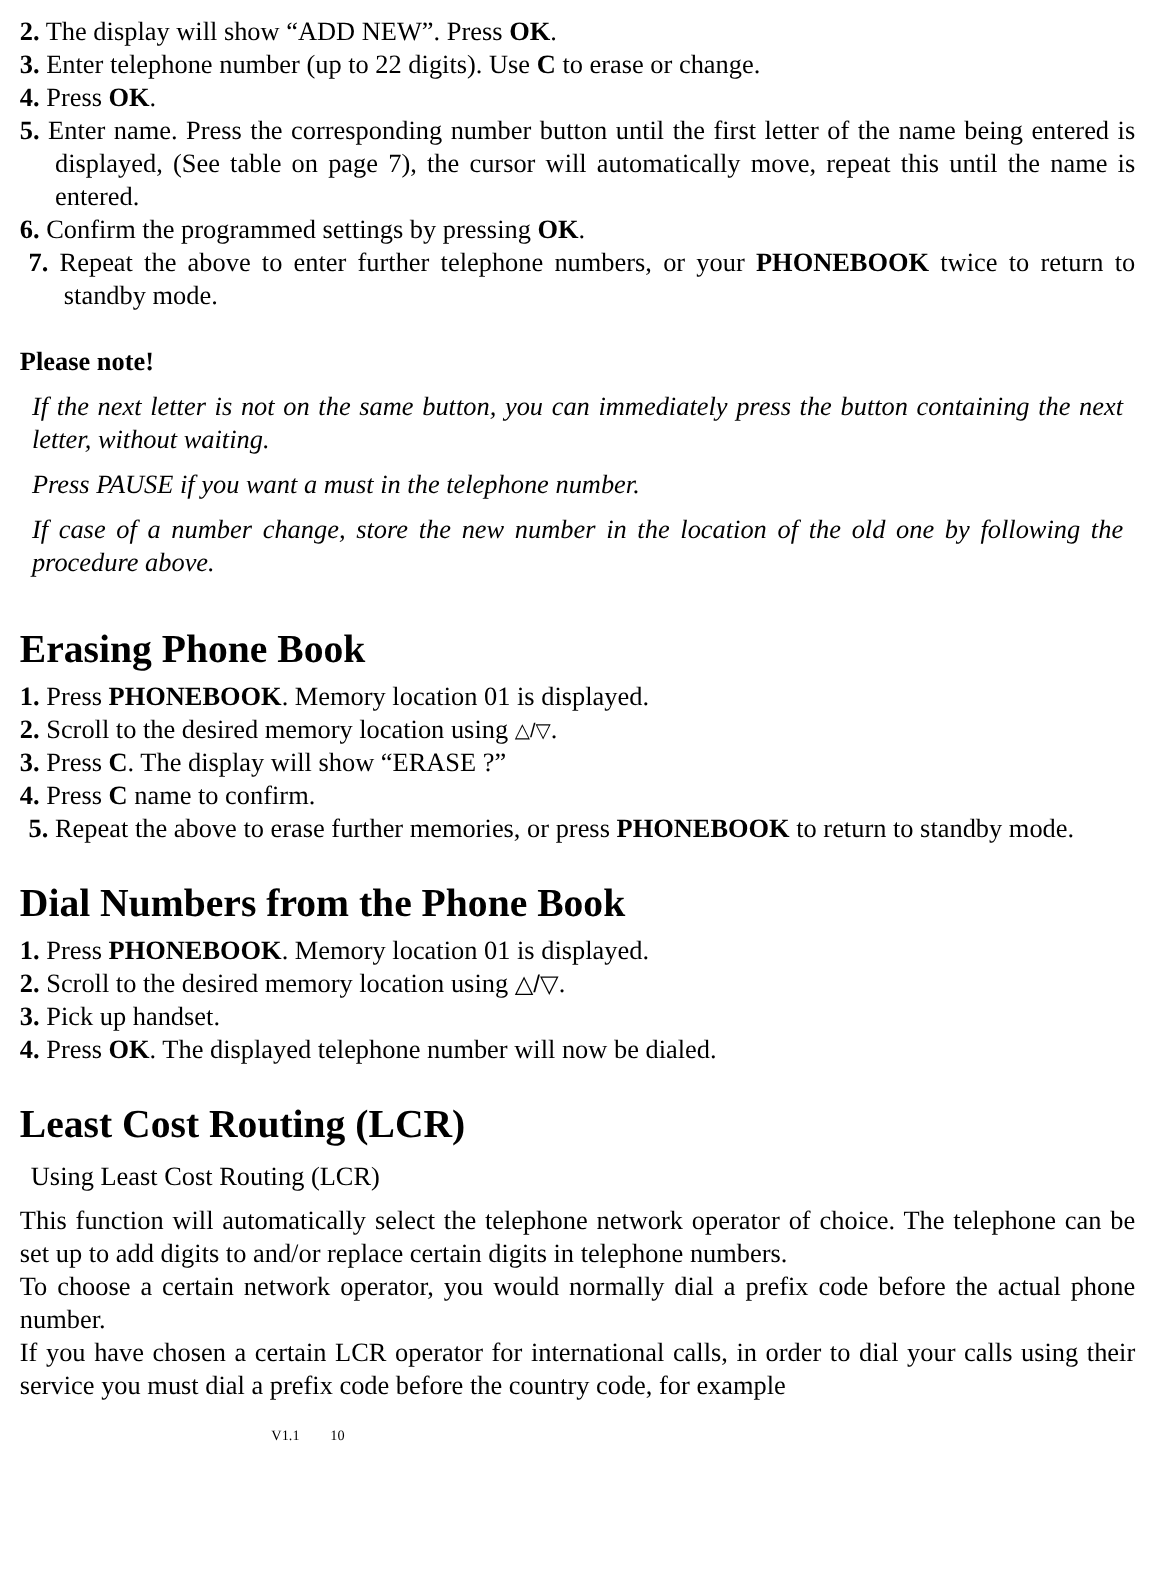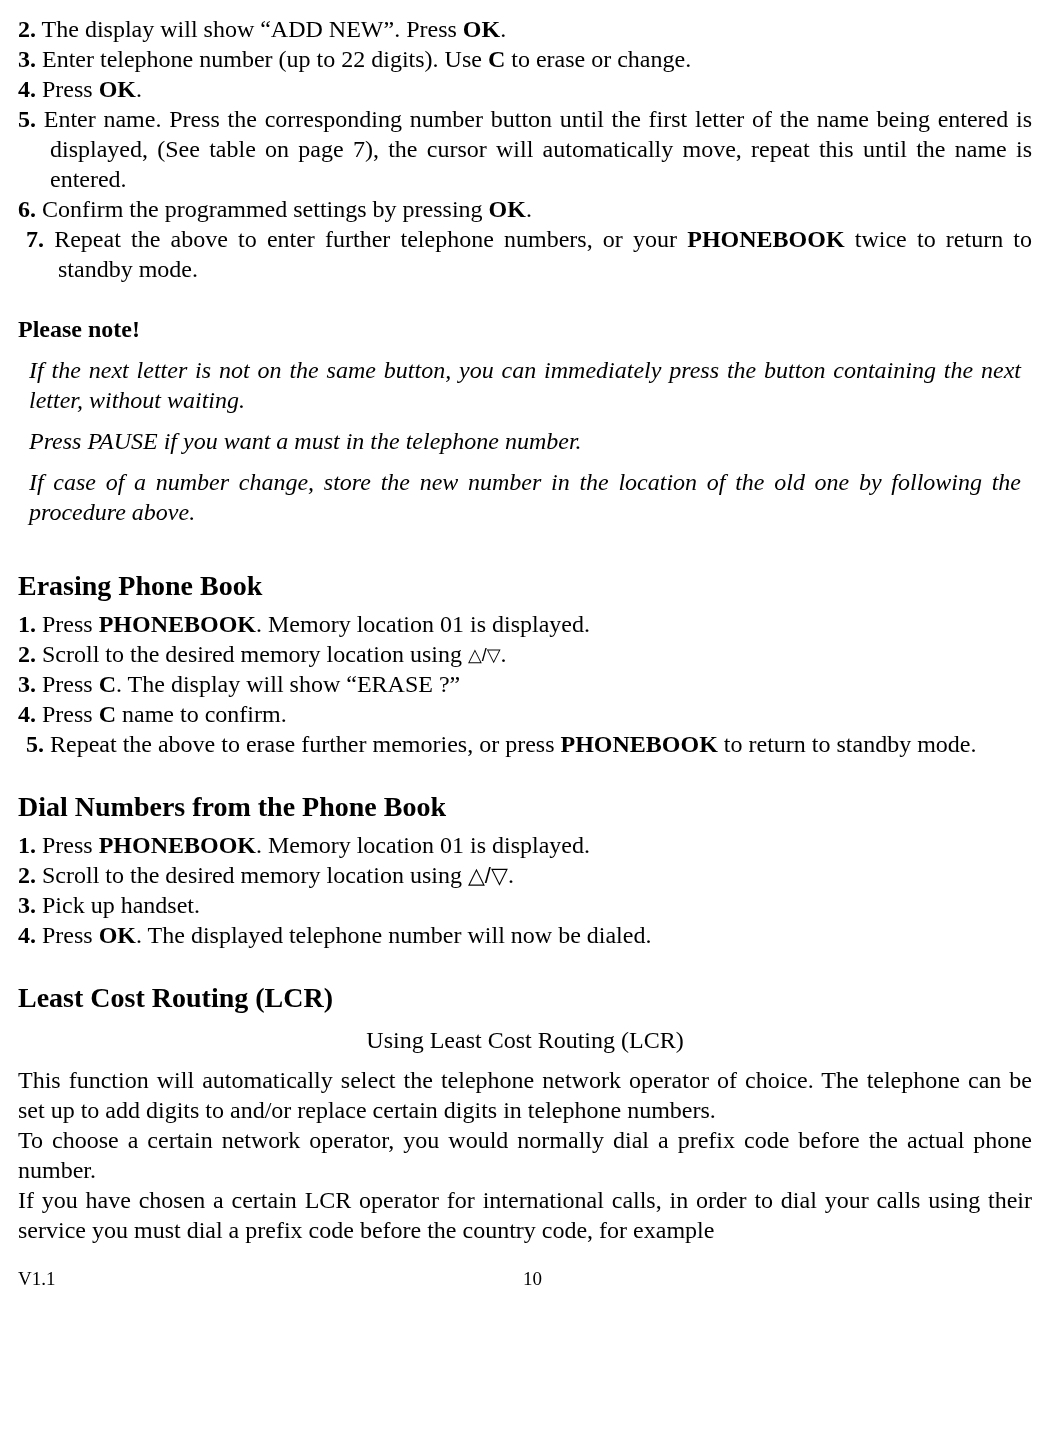--- a/index.html
+++ b/index.html
@@ -30,36 +30,35 @@
     }
     .note-body {
       font-style: italic;
       text-align: justify;
       margin: 11px;
     }
     .section-gap {
       height: 30px;
     }
     h2.section {
-      font-size: 28px;
+      font-size: 36px;
       font-weight: bold;
       margin: 0 0 6px 0;
     }
     .lcr-sub {
       margin: 10px;
-      text-align: center;
     }
     .lcr-body {
       text-align: justify;
       margin: 0;
     }
     .footer {
       display: flex;
-      justify-content: space-between;
-      font-size: 19px;
+      justify-content: center;
+      font-size: 13px;
       margin-top: 22px;
       padding-right: 490px;
       gap: 28px;
     }
     b { font-weight: bold; }
     .tri {
       font-family: Arial, sans-serif;
       font-size: 18px;
       vertical-align: 1px;
     }

